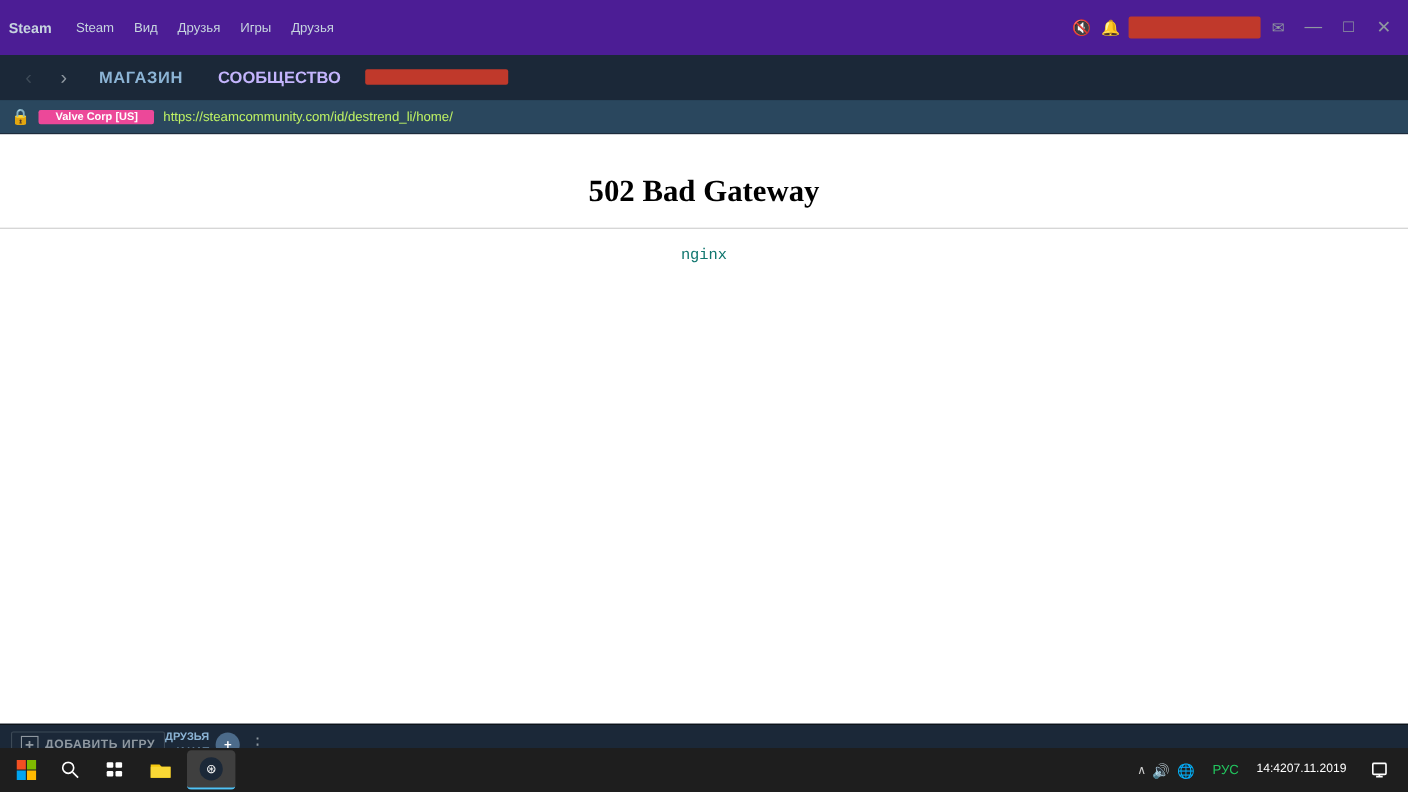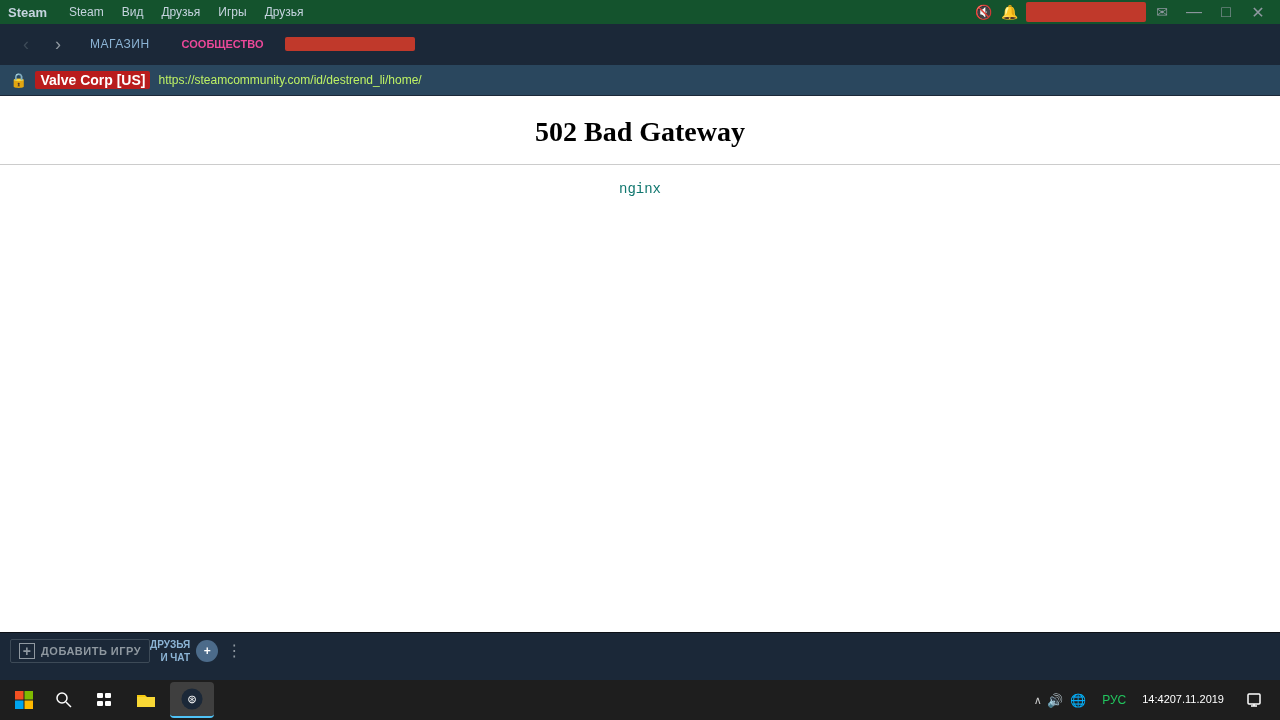--- a/index.html
+++ b/index.html
@@ -1,21 +1,21 @@
 <!DOCTYPE html>
 <html><head>
   <meta charset="utf-8">
   <style>
     * { margin: 0; padding: 0; box-sizing: border-box; }
     body { width: 1280px; height: 720px; overflow: hidden; font-family: Arial, sans-serif; background: #1b2838; }
 
     
     #titlebar {
-      height: 24px;
-      background: #14532d;
+      height: 50px;
+      background: #4c1d95;
       display: flex;
       align-items: center;
       padding: 0 8px;
       color: #c6d4df;
       font-size: 12px;
       user-select: none;
     }
     #titlebar .menu-items {
       display: flex;
       align-items: center;
@@ -94,32 +94,32 @@
       align-items: center;
       justify-content: center;
       cursor: pointer;
       color: #8f98a0;
       font-size: 18px;
       border-radius: 3px;
     }
     .nav-arrow.disabled { color: #3d4a57; cursor: default; }
     .nav-link {
       color: #8cb4d5;
-      font-size: 12px;
-      font-weight: normal;
+      font-size: 15px;
+      font-weight: bold;
       text-transform: uppercase;
       letter-spacing: 0.5px;
       padding: 6px 14px;
       cursor: pointer;
       border-radius: 3px;
       text-decoration: none;
     }
     .community-text {
-      color: #ec4899;
-      font-size: 11px;
+      color: #c4b5fd;
+      font-size: 15px;
       font-weight: bold;
       text-transform: uppercase;
       padding: 6px 14px;
       cursor: pointer;
     }
     .redacted-bar {
       background: #c0392b;
       height: 14px;
       width: 130px;
       border-radius: 2px;
@@ -135,42 +135,42 @@
       padding: 0 10px;
       gap: 8px;
       border-top: 1px solid #1b2838;
       border-bottom: 1px solid #1b2838;
     }
     .lock-icon {
       color: #5ba32b;
       font-size: 14px;
     }
     .valve-badge {
-      background: #b91c1c;
-      color: white;
-      font-size: 14px;
-      font-weight: bold;
-      padding: 1px 5px;
+      background: #ec4899;
+      color: white;
+      font-size: 10px;
+      font-weight: bold;
+      padding: 1px 15px;
       border-radius: 2px;
     }
     .address-url {
       color: #bef264;
       font-size: 12px;
       cursor: pointer;
     }
 
     
     #browser-content {
       height: calc(720px - 36px - 40px - 32px - 36px - 40px);
       background: white;
       overflow: hidden;
       display: flex;
       flex-direction: column;
       align-items: center;
-      padding-top: 20px;
+      padding-top: 37px;
     }
     .error-title {
       font-size: 28px;
       font-weight: bold;
       color: #000;
       margin-bottom: 16px;
       font-family: Times New Roman, serif;
     }
     .error-divider {
       width: 100%;

